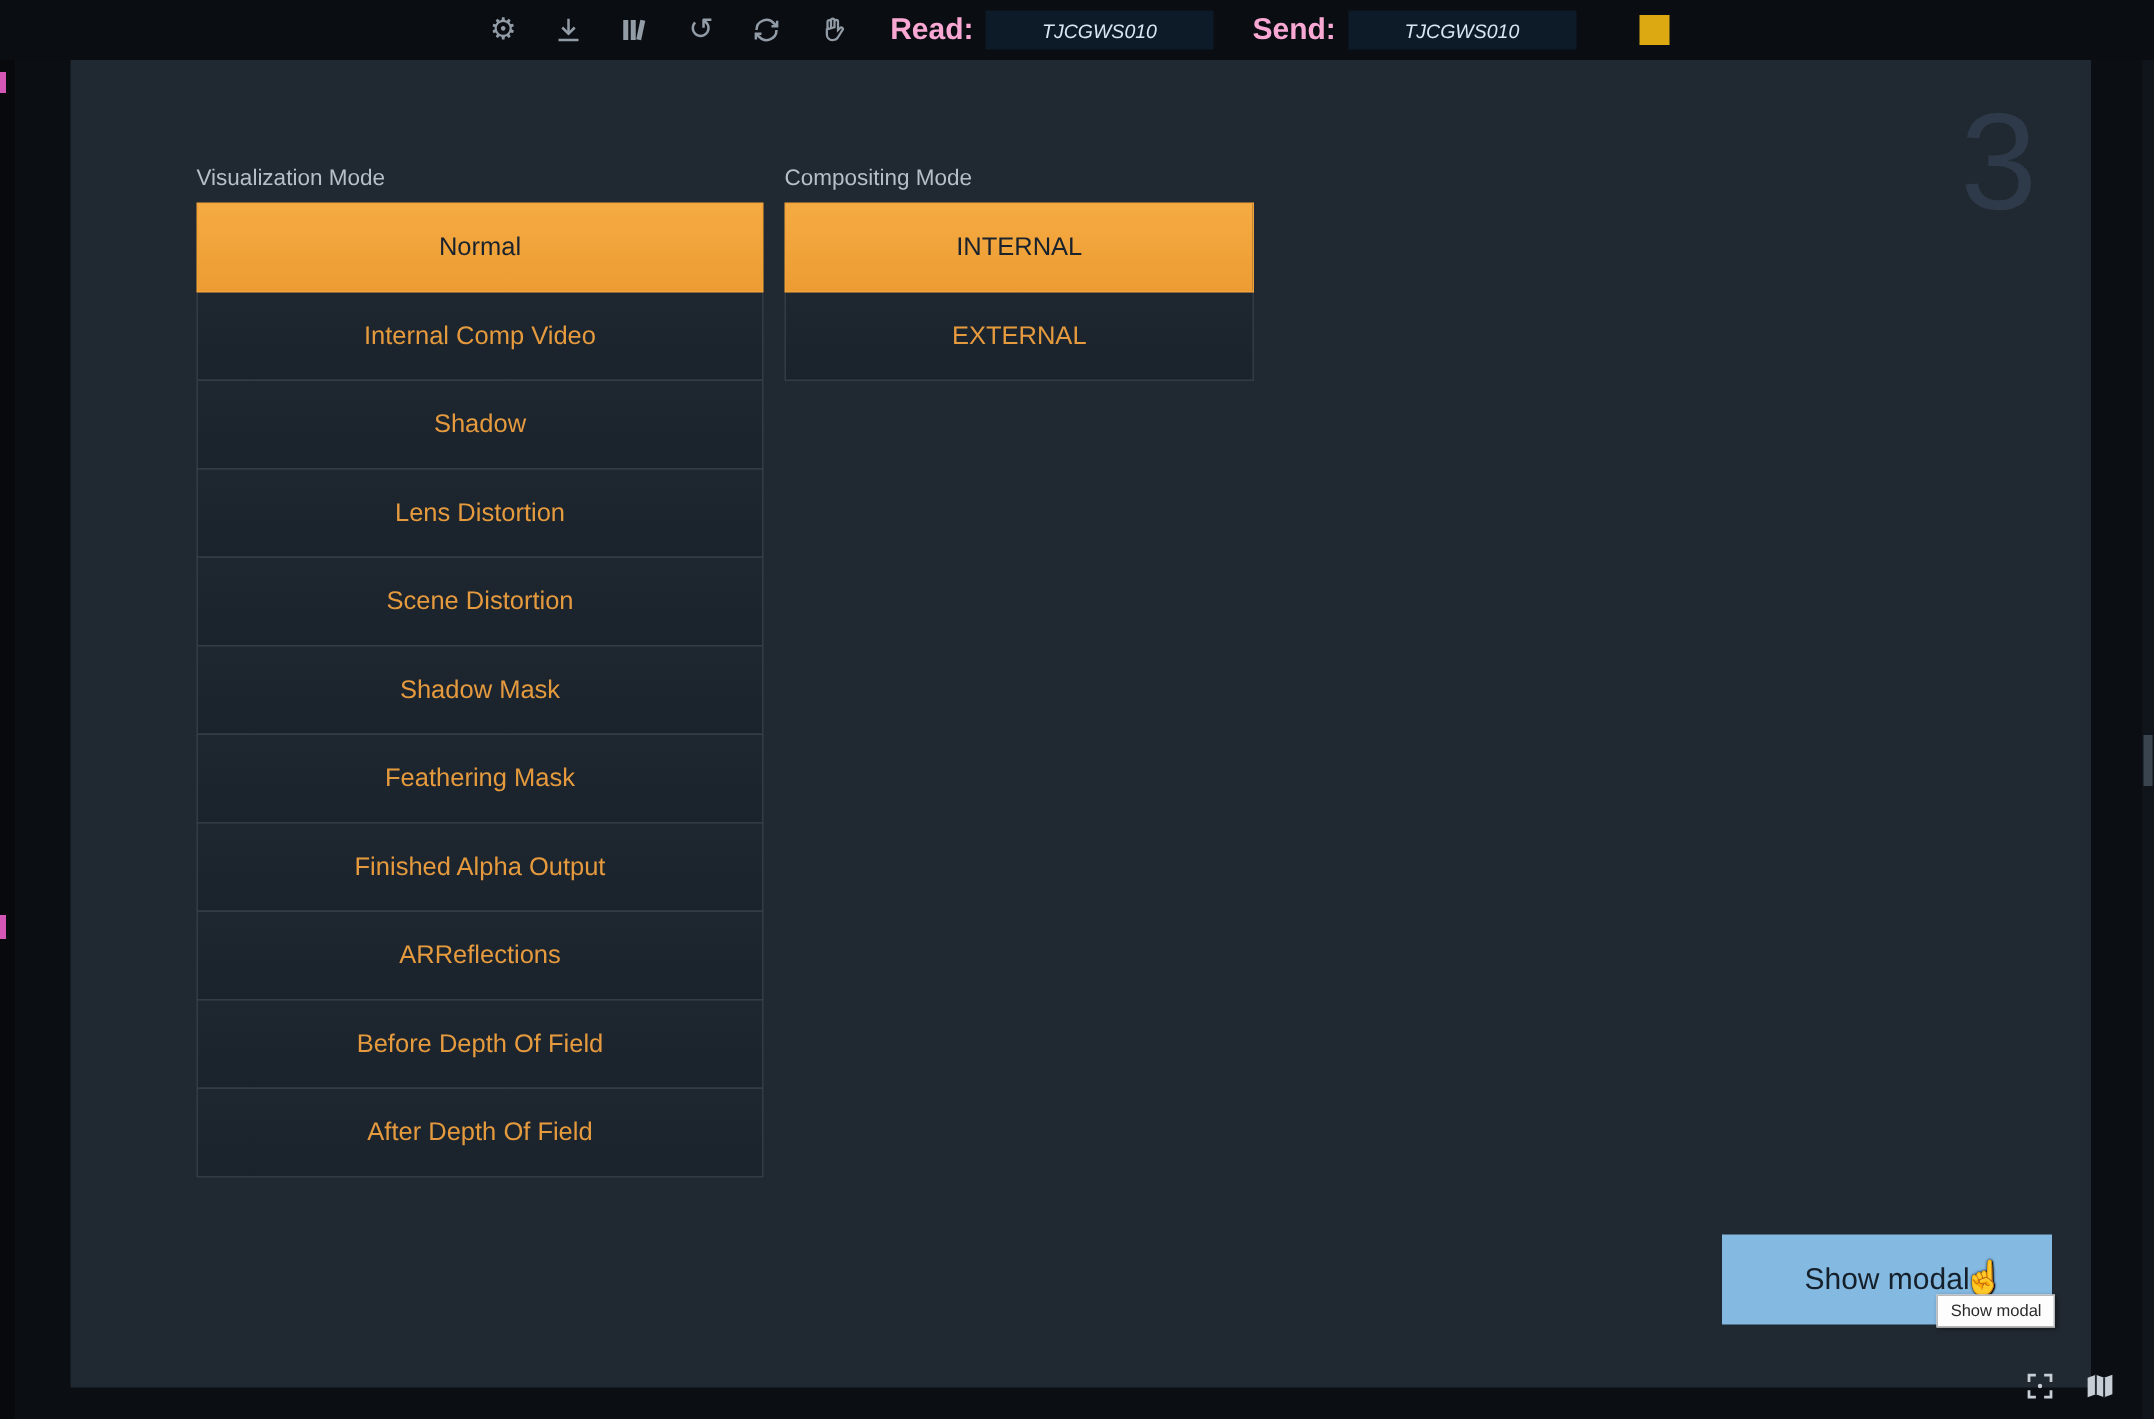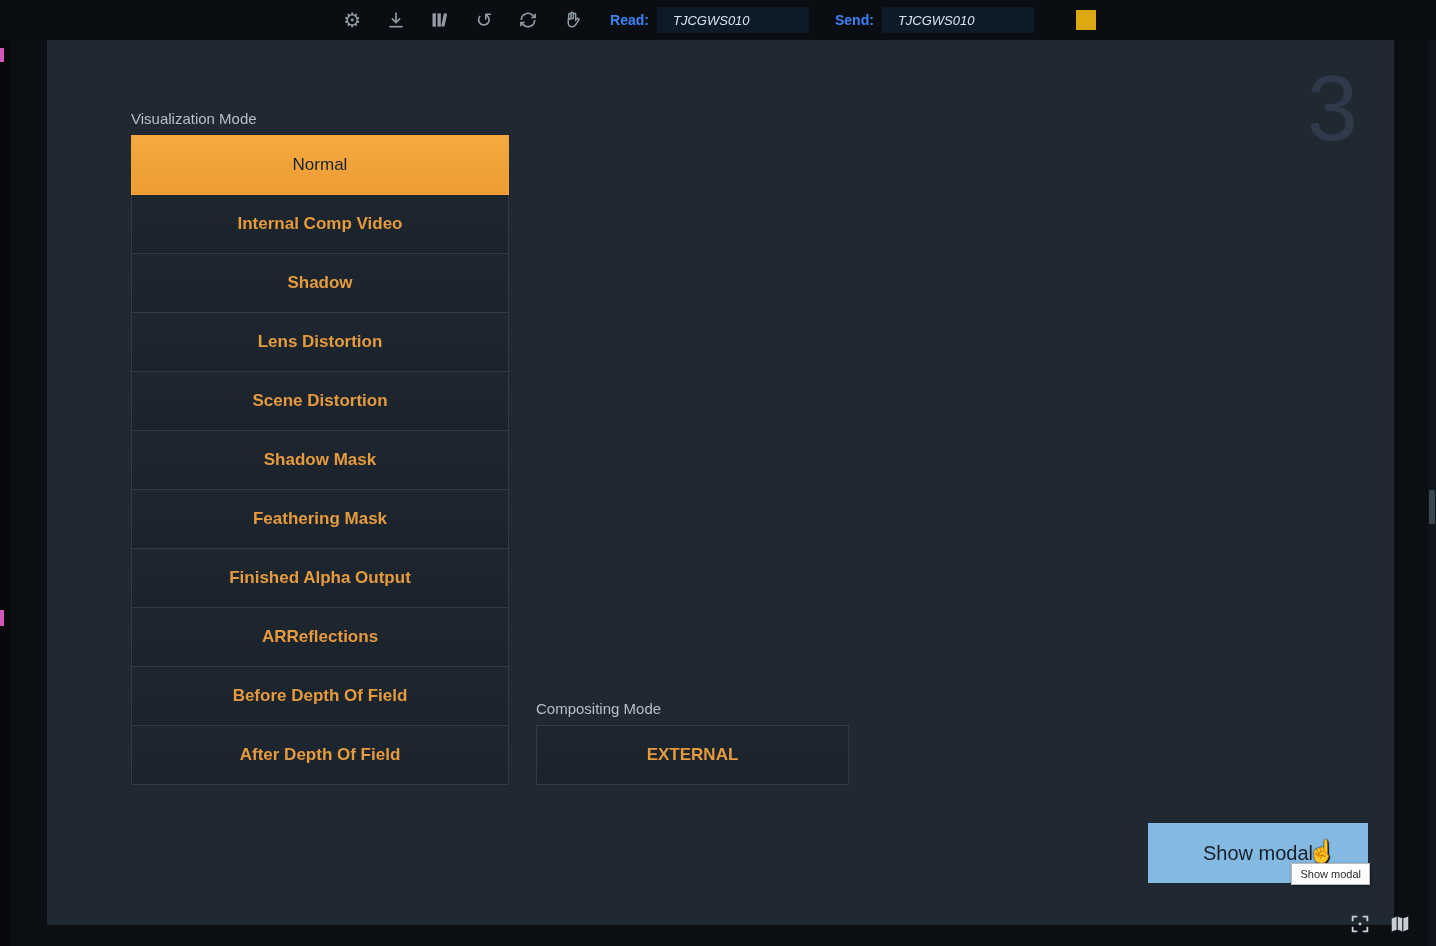--- a/index.html
+++ b/index.html
@@ -19,25 +19,26 @@
     gap: 26px; z-index: 5;
   }
   .toolbar-icons { display: flex; align-items: center; gap: 20px; }
   .tb-icon {
     background: none; border: none; color: #929ca6; cursor: pointer;
     width: 24px; height: 24px; display: flex; align-items: center; justify-content: center;
     font-size: 20px; line-height: 1; padding: 0;
   }
   .tb-icon svg { width: 20px; height: 20px; display: block; }
   .field-group { display: flex; align-items: center; gap: 8px; }
-  .field-label { color: #3b82f6; font-size: 14px; font-weight: 700; }
+  .field-label { color: #f9a8d4; font-size: 20px; font-weight: 700; }
   .field-input {
     width: 152px; height: 26px; background: #0d1b29; border: none; outline: none;
     color: #d8e6f2; font-style: italic; font-size: 13px; padding: 0 16px;
     font-family: "Liberation Sans", sans-serif;
+    text-align: center;
   }
   .status-square {
     width: 20px; height: 20px; background: #dca913; border: none; cursor: pointer;
     margin-left: 16px;
   }
 
   
   .left-strip {
     position: absolute; left: 0; top: 40px; width: 10px; bottom: 0;
     background: #07090c; z-index: 4;
@@ -56,31 +57,30 @@
     position: absolute; left: 47px; top: 40px; width: 1347px; height: 885px;
     background: #202931;
   }
   .page-number {
     position: absolute; top: 22px; right: 36px;
     font-size: 92px; color: #2e3a49; font-weight: 400; line-height: 1;
     user-select: none;
   }
   .groups {
     position: absolute; left: 84px; top: 70px;
-    display: flex; gap: 27px; align-items: flex-end;
+    display: flex; gap: 14px; align-items: flex-start;
   }
   .group-label { color: #b6bfc7; font-size: 15px; margin-bottom: 9px; }
   .options { display: flex; flex-direction: column; }
   .opt {
     width: 100%; height: 60px; margin-top: -1px;
     background: linear-gradient(180deg, #1e2730, #1a222b);
     border: 1px solid #333b44;
     color: #e59a3e; font-size: 17px; cursor: pointer;
     font-family: "Liberation Sans", sans-serif;
-    font-weight: bold;
   }
   .opt.selected {
     background: linear-gradient(180deg, #f5ab42, #ec9c32);
     border-color: #f1a33a;
     color: #1a232d; font-weight: 400; font-size: 17px;
     position: relative; z-index: 1;
   }
   .g-viz { width: 378px; }
   .g-comp { width: 313px; }
   .g-dlss { width: 376px; }
@@ -193,20 +193,21 @@
         <button class="opt">Finished Alpha Output</button>
         <button class="opt">ARReflections</button>
         <button class="opt">Before Depth Of Field</button>
         <button class="opt">After Depth Of Field</button>
       </div>
     </section>
 
     <section class="g-comp">
       <div class="group-label">Compositing Mode</div>
       <div class="options">
+        <button class="opt selected">INTERNAL</button>
         <button class="opt">EXTERNAL</button>
       </div>
     </section>
 
 
   </div>
 
   <button class="show-modal-btn">Show modal</button>
   <span class="cursor-glyph">☝</span>
   <div class="tooltip">Show modal</div>

